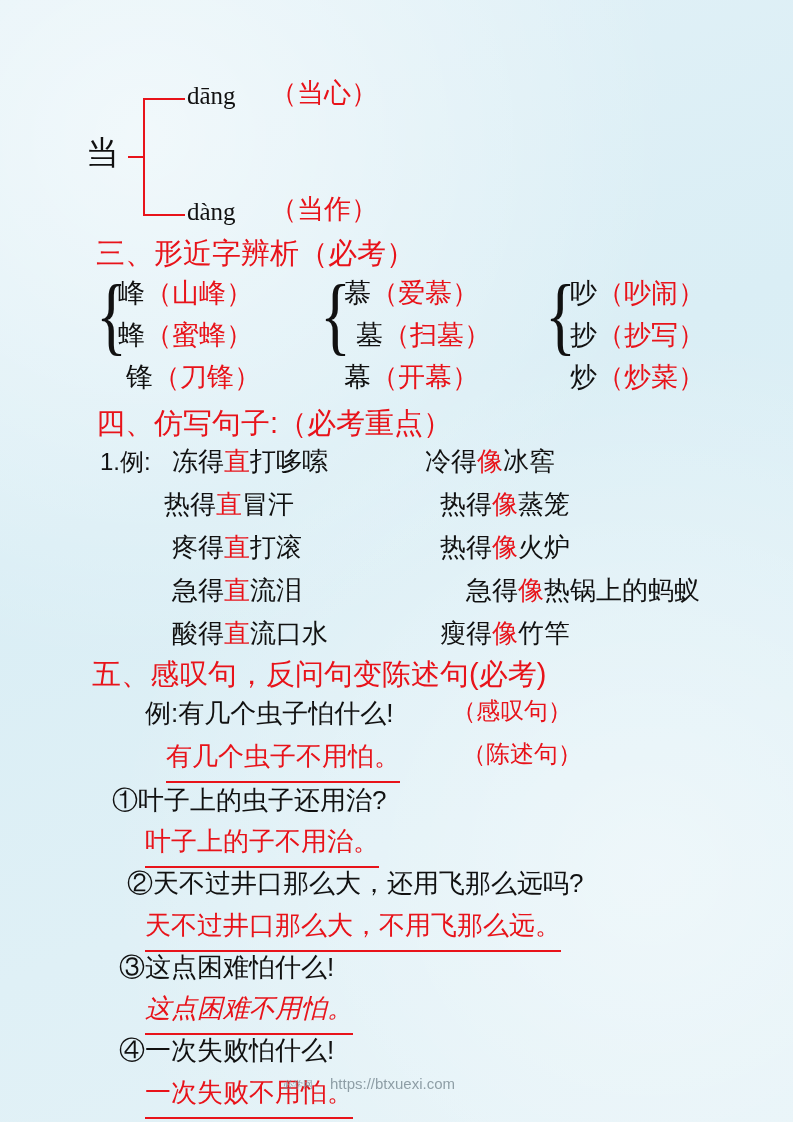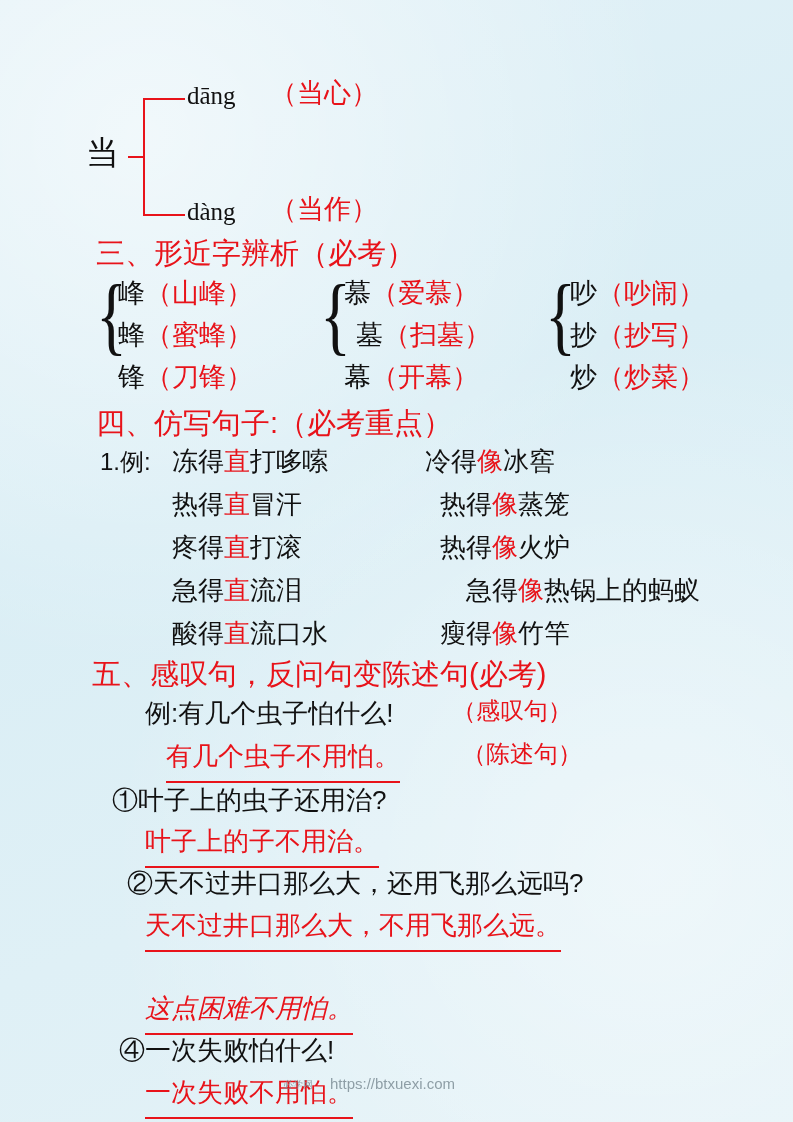--- a/index.html
+++ b/index.html
@@ -147,21 +147,21 @@
 
   <div class="heading" style="left:96px; top:234px;">三、形近字辨析（必考）</div>
 
   <div class="curly" style="left:96px; top:272px;">{</div>
   <div class="t grp-row" style="left:118px; top:280px;">
     <span class="black">峰</span><span class="red">（山峰）</span>
   </div>
   <div class="t grp-row" style="left:118px; top:322px;">
     <span class="black">蜂</span><span class="red">（蜜蜂）</span>
   </div>
-  <div class="t grp-row" style="left:118px; top:364px;">
+  <div class="t grp-row" style="left:126px; top:364px;">
     <span class="black">锋</span><span class="red">（刀锋）</span>
   </div>
 
   <div class="curly" style="left:320px; top:272px;">{</div>
   <div class="t grp-row" style="left:344px; top:280px;">
     <span class="black">慕</span><span class="red">（爱慕）</span>
   </div>
   <div class="t grp-row" style="left:356px; top:322px;">
     <span class="black">墓</span><span class="red">（扫墓）</span>
   </div>
@@ -180,21 +180,21 @@
     <span class="black">炒</span><span class="red">（炒菜）</span>
   </div>
 
   <div class="heading" style="left:96px; top:404px;text-align:center;">四、仿写句子:（必考重点）</div>
 
   <div class="sent" style="left:100px; top:446px; font-size:24px;">1.例:</div>
 
   <div class="sent" style="left:172px; top:444px;">
     <span>冻得</span><span class="red">直</span><span>打哆嗦</span>
   </div>
-  <div class="sent" style="left:172px; top:487px;text-align:center;">
+  <div class="sent" style="left:164px; top:487px;text-align:center;">
     <span>热得</span><span class="red">直</span><span>冒汗</span>
   </div>
   <div class="sent" style="left:172px; top:530px;">
     <span>疼得</span><span class="red">直</span><span>打滚</span>
   </div>
   <div class="sent" style="left:172px; top:573px;">
     <span>急得</span><span class="red">直</span><span>流泪</span>
   </div>
   <div class="sent" style="left:172px; top:616px;">
     <span>酸得</span><span class="red">直</span><span>流口水</span>
@@ -223,20 +223,21 @@
 
   <div class="sent-red ul" style="left:166px; top:739px;">有几个虫子不用怕。</div>
   <div class="t note" style="left:462px; top:742px;">（陈述句）</div>
 
   <div class="sent" style="left:112px; top:783px;">①叶子上的虫子还用治?</div>
   <div class="sent-red ul" style="left:145px; top:824px;">叶子上的子不用治。</div>
 
   <div class="sent" style="left:127px; top:866px;">②天不过井口那么大，还用飞那么远吗?</div>
   <div class="sent-red ul" style="left:145px; top:908px;">天不过井口那么大，不用飞那么远。</div>
 
+  <div class="sent" style="left:119px; top:950px;">③这点困难怕什么!</div>
   <div class="sent-red ul" style="left:145px; top:991px;font-style:italic;">这点困难不用怕。</div>
 
   <div class="sent" style="left:119px; top:1033px;">④一次失败怕什么!</div>
   <div class="sent-red ul" style="left:145px; top:1075px;">一次失败不用怕。</div>
 
   <div class="wm-cn" style="left:283px; top:1078px;">必学网</div>
   <div class="watermark" style="left:330px; top:1075px;">https://btxuexi.com</div>
 
 </div>
 

